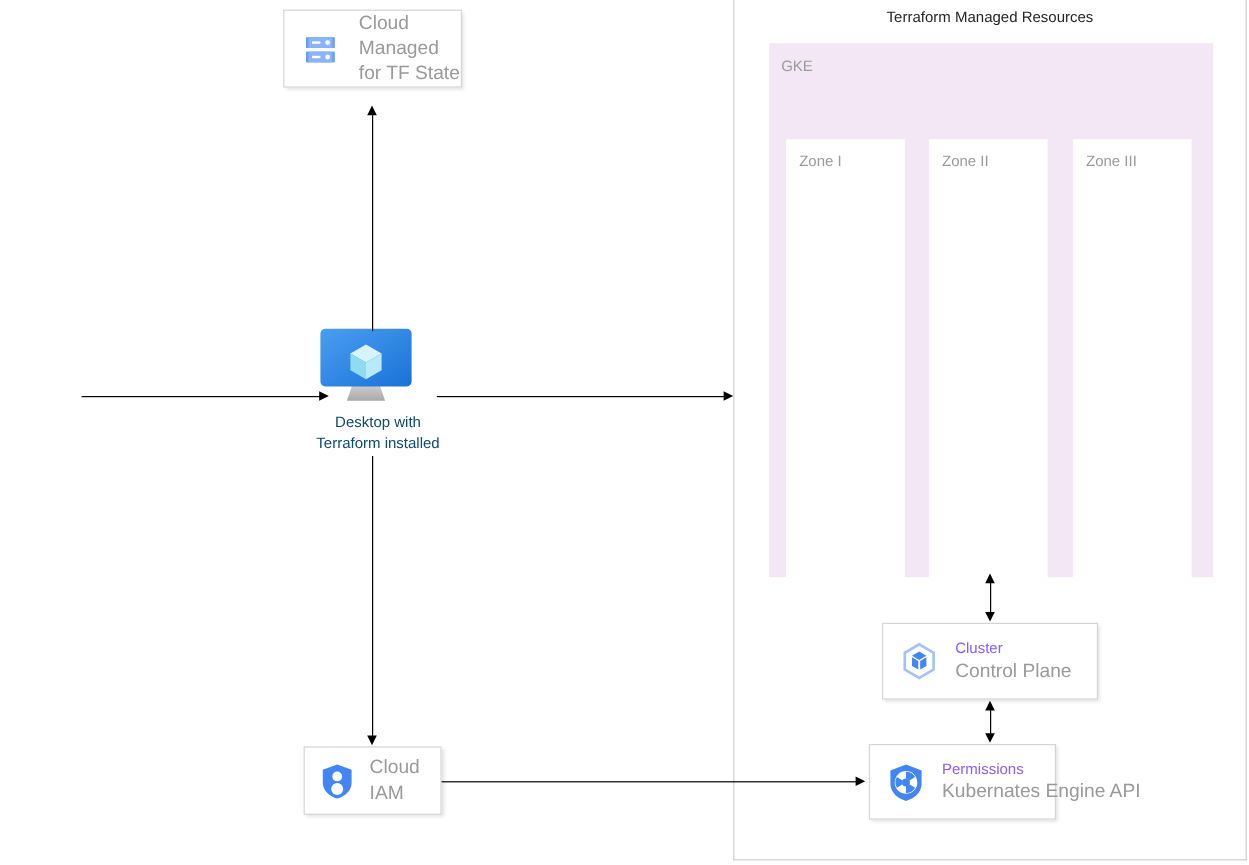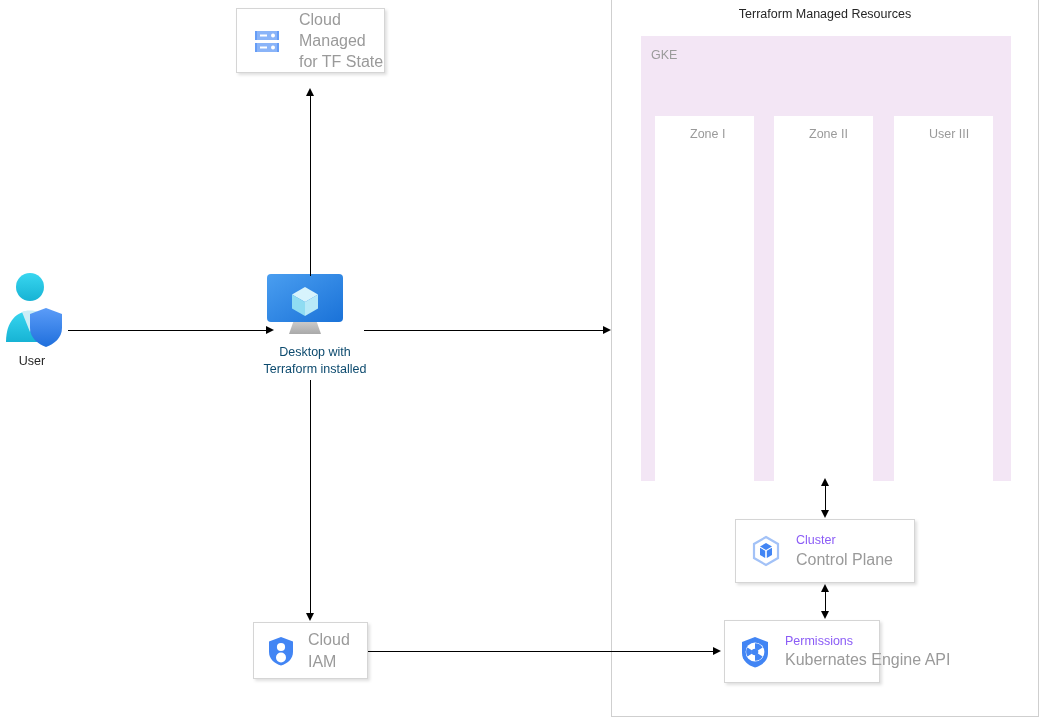--- a/index.html
+++ b/index.html
@@ -97,21 +97,20 @@
     height: 370px;
     background: #ffffff;
     box-sizing: border-box;
   }
   .zone-label {
     position: absolute;
     left: 11px;
     top: 11px;
     font-size: 12.5px;
     color: #9a9a9a;
-    margin-left: 24px;
   }
 
   
   .line-v {
     position: absolute;
     width: 0;
     border-left: 1.3px solid #000000;
   }
   .line-h {
     position: absolute;
@@ -188,21 +187,21 @@
   <div id="gke-group">
     <div id="gke-label">GKE</div>
 
     <div class="zone-col" style="left:14px;">
       <div class="zone-label">Zone I</div>
     </div>
     <div class="zone-col" style="left:133px;">
       <div class="zone-label">Zone II</div>
     </div>
     <div class="zone-col" style="left:253px;">
-      <div class="zone-label">User III</div>
+      <div class="zone-label">Zone III</div>
     </div>
   </div>
 
   <div class="node-box" style="left:236px; top:8px; width:149px; height:65px; padding-left:10px;">
     <div class="node-icon" style="width:40px;">
       <svg width="34" height="34" viewBox="0 0 34 34">
         <rect x="5" y="7" width="24" height="9" fill="#669df6"></rect>
         <rect x="7" y="7" width="20" height="9" fill="#8ab4f8"></rect>
         <rect x="10" y="10.5" width="7" height="2" fill="#ffffff"></rect>
         <circle cx="23" cy="11.5" r="2" fill="#ffffff"></circle>
@@ -212,39 +211,20 @@
         <circle cx="23" cy="23.5" r="2" fill="#ffffff"></circle>
       </svg>
     </div>
     <div class="node-text" style="margin-left:12px;">
       <span class="txt-gray">Cloud</span>
       <span class="txt-gray">Managed</span>
       <span class="txt-gray">for TF State</span>
     </div>
   </div>
 
-  <div id="user-node">
-    <svg width="70" height="80" viewBox="0 0 70 80">
-      <defs>
-        <linearGradient id="userGrad" x1="0" y1="0" x2="0" y2="1">
-          <stop offset="0%" stop-color="#38d6f0"></stop>
-          <stop offset="100%" stop-color="#17b3d4"></stop>
-        </linearGradient>
-        <linearGradient id="shieldGrad" x1="0" y1="0" x2="0" y2="1">
-          <stop offset="0%" stop-color="#5b9cf8"></stop>
-          <stop offset="100%" stop-color="#1f6fdc"></stop>
-        </linearGradient>
-      </defs>
-      <circle cx="30" cy="17" r="14" fill="url(#userGrad)"></circle>
-      <path d="M6 72 C6 51 17 41 30 41 C43 41 54 51 54 72 Z" fill="url(#userGrad)"></path>
-      <path d="M22 42 L30 62 L38 42 C35 40 25 40 22 42 Z" fill="#cdeef7"></path>
-      <path d="M46 38 L62 44 L62 58 C62 68 54 74 46 77 C38 74 30 68 30 58 L30 44 Z" fill="url(#shieldGrad)"></path>
-    </svg>
-    <div id="user-caption">User</div>
-  </div>
 
   <div id="desktop-node">
     <svg width="80" height="66" viewBox="0 0 80 66">
       <defs>
         <linearGradient id="monGrad" x1="0" y1="0" x2="1" y2="1">
           <stop offset="0%" stop-color="#4a9ef0"></stop>
           <stop offset="100%" stop-color="#1a72d8"></stop>
         </linearGradient>
         <linearGradient id="standGrad" x1="0" y1="0" x2="0" y2="1">
           <stop offset="0%" stop-color="#d8d8d8"></stop>

